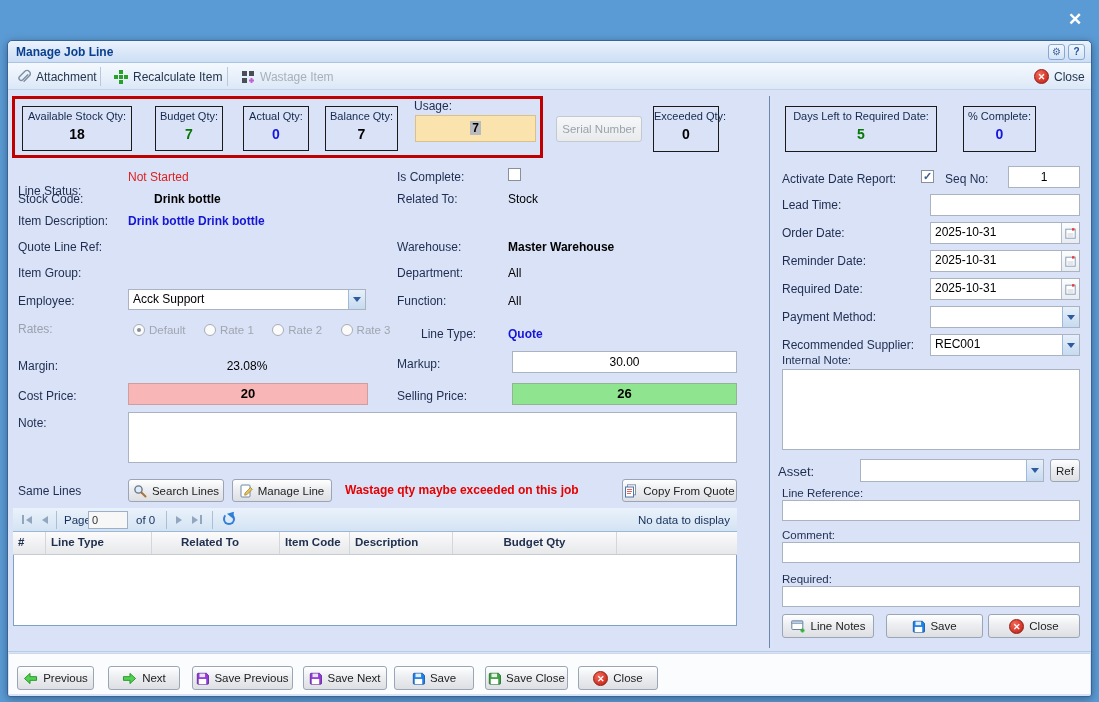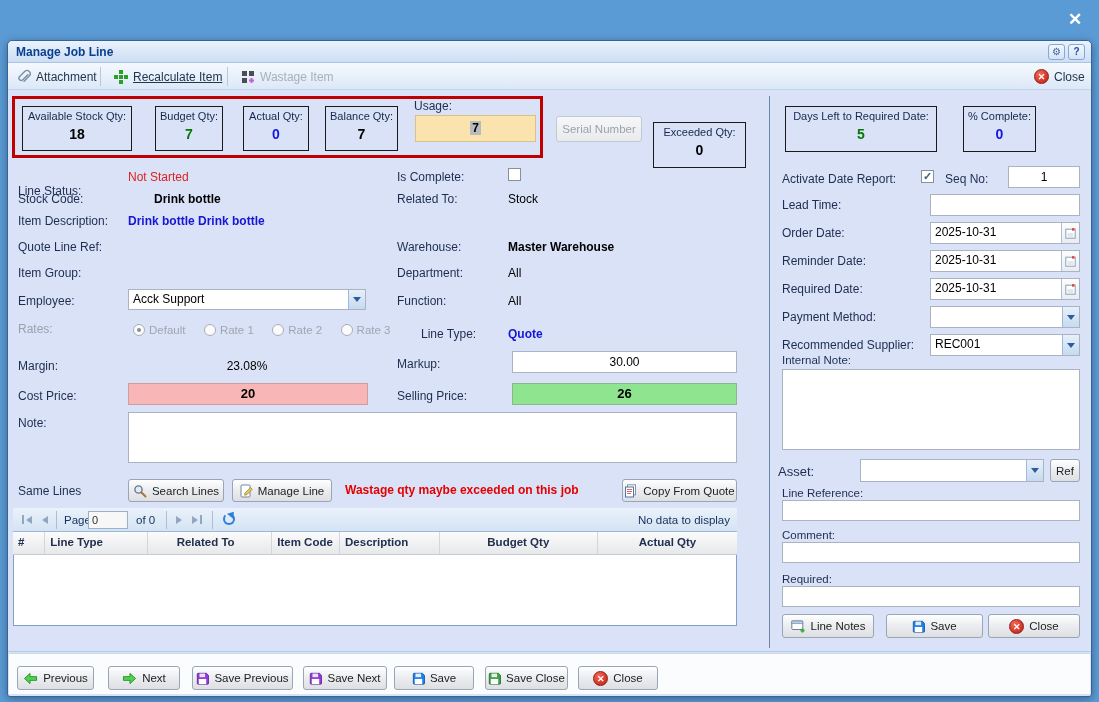--- a/index.html
+++ b/index.html
@@ -92,21 +92,21 @@
   <div class="toolbar"></div>
   <div class="tool-item" style="left:12px;">
     <span>
         <svg width="15" height="15" viewBox="0 0 16 16">
           <path d="M12.6 6.2 7.3 11.5a2.4 2.4 0 0 1-3.4-3.4l5.6-5.6a3.4 3.4 0 0 1 4.8 4.8l-5.7 5.7" fill="none" stroke="#7d8ea3" stroke-width="1.5" stroke-linecap="round"></path>
         </svg>
       </span>
     <span>Attachment</span>
   </div>
   <div class="tsep" style="left:100px;"></div>
-  <div class="tool-item" style="left:110px;text-decoration:underline;">
+  <div class="tool-item" style="left:110px;">
     <span>
         <svg width="14" height="14" viewBox="0 0 14 14">
           <rect x="5" y="0" width="4" height="4" fill="#2aa02a"></rect>
           <rect x="0" y="5" width="4" height="4" fill="#2aa02a"></rect>
           <rect x="5" y="5" width="4" height="4" fill="#2aa02a"></rect>
           <rect x="10" y="5" width="4" height="4" fill="#2aa02a"></rect>
           <rect x="5" y="10" width="4" height="4" fill="#2aa02a"></rect>
         </svg>
       </span>
     <span>Recalculate Item</span>
@@ -145,21 +145,21 @@
     <span class="sl">Balance Qty:</span>
     <span class="sv">7</span>
   </div>
   <span class="lbl" style="left:414px;top:99px;">Usage:</span>
   <div class="field usage" style="left:415px;top:115px;width:121px;height:27px;line-height:21px;">
     <span class="selmark">7</span>
   </div>
   <div class="btn disabled" style="left:556px;top:116px;width:86px;height:26px;">
     <span>Serial Number</span>
   </div>
-  <div class="statbox" style="left:653px;top:122px;width:93px;height:46px;">
+  <div class="statbox" style="left:653px;top:106px;width:66px;height:46px;">
     <span class="sl">Exceeded Qty:</span>
     <span class="sv">0</span>
   </div>
   <div class="statbox" style="left:785px;top:106px;width:152px;height:46px;">
     <span class="sl">Days Left to Required Date:</span>
     <span class="sv green">5</span>
   </div>
   <div class="statbox" style="left:963px;top:106px;width:73px;height:46px;">
     <span class="sl">% Complete:</span>
     <span class="sv blue">0</span>
@@ -270,21 +270,20 @@
   <span class="refresh"></span>
   <span class="pgtxt" style="left:620px;top:514px;width:110px;text-align:right;">No data to display</span>
 
   <div class="ghead">
     <span class="gcell" style="width:33px;">#</span>
     <span class="gcell" style="width:106px;">Line Type</span>
     <span class="gcell" style="width:104px;margin-left:24px;">Related To</span>
     <span class="gcell" style="width:70px;">Item Code</span>
     <span class="gcell" style="width:103px;">Description</span>
     <span class="gcell r" style="width:164px;">Budget Qty</span>
-    <span class="gcell r" style="width:144px;border-right:none;">Actual Qty</span>
   </div>
   <div class="gbody"></div>
 
   <span class="lbl" style="left:782px;top:172px;">Activate Date Report:</span>
   <span class="cb" style="left:921px;top:170px;"><span>✓</span></span>
   <span class="lbl" style="left:945px;top:172px;">Seq No:</span>
   <input class="field center" style="left: 1008px; top: 166px; width: 72px; height: 22px;" value="1">
 
   <span class="lbl" style="left:782px;top:198px;">Lead Time:</span>
   <input class="field" style="left: 930px; top: 194px; width: 150px; height: 22px;" value="">

